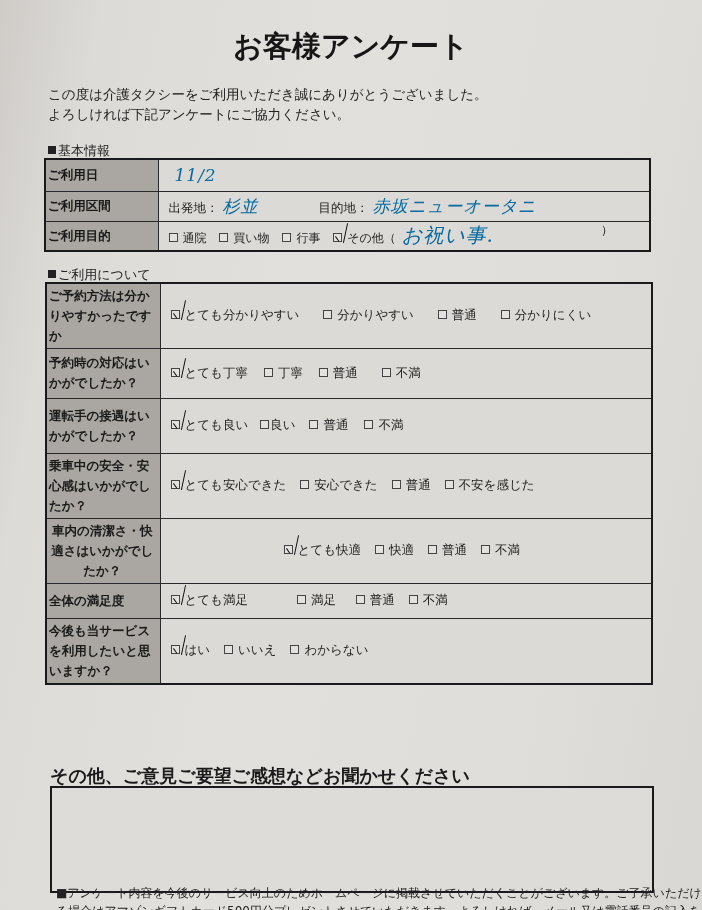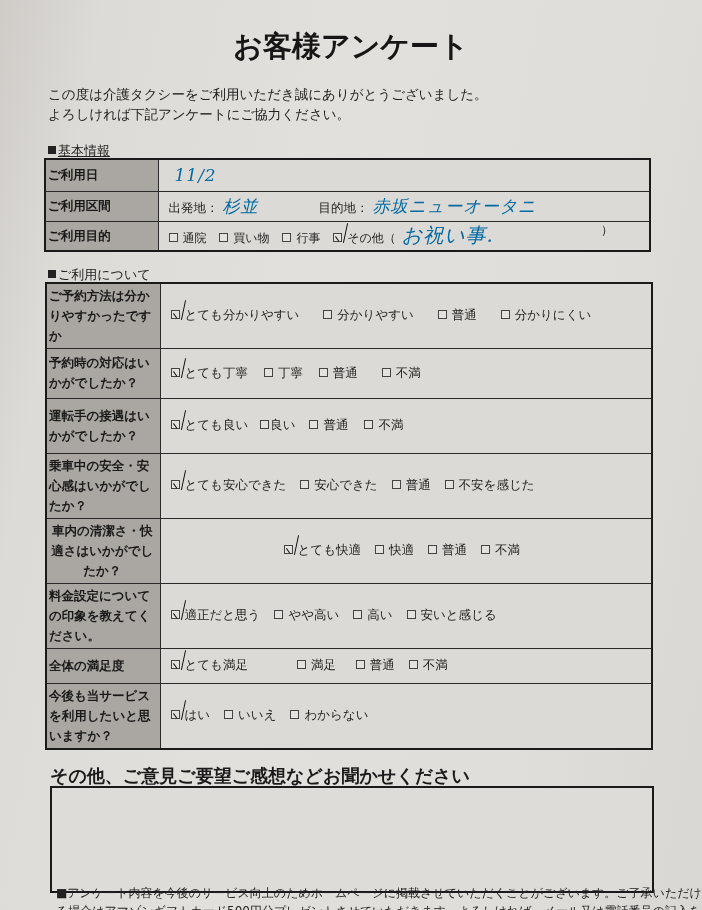--- a/index.html
+++ b/index.html
@@ -56,21 +56,21 @@
 </head>
 <body>
 
 <div class="title">お客様アンケート</div>
 
 <div class="intro">
   <div>この度は介護タクシーをご利用いただき誠にありがとうございました。</div>
   <div>よろしければ下記アンケートにご協力ください。</div>
 </div>
 
-<div class="section-label" style="top:142px;text-decoration:underline;">
+<div class="section-label" style="top:142px;">
   <span class="sq"></span><span>基本情報</span>
 </div>
 
 <table class="form" style="left:44px; top:158px; width:607px;">
   <tbody>
       <tr style="height:32px;">
     <td class="hdr" style="width:113px;">ご利用日</td>
     <td class="val">
       <span class="hand" style="margin-left:6px;">11/2</span>
     </td>
@@ -143,29 +143,20 @@
   </tr>
   <tr style="height:65px;text-align:center;">
     <td class="hdr">車内の清潔さ・快適さはいかがでしたか？</td>
     <td class="val">
       <span class="opt" style="margin-right:10px;"><span class="cb checked"></span><span>とても快適</span></span>
       <span class="opt" style="margin-right:10px;"><span class="cb"></span><span>快適</span></span>
       <span class="opt" style="margin-right:10px;"><span class="cb"></span><span>普通</span></span>
       <span class="opt"><span class="cb"></span><span>不満</span></span>
     </td>
   </tr>
-  <tr style="height:65px;">
-    <td class="hdr">料金設定についての印象を教えてください。</td>
-    <td class="val">
-      <span class="opt" style="margin-right:10px;"><span class="cb checked"></span><span>適正だと思う</span></span>
-      <span class="opt" style="margin-right:10px;"><span class="cb"></span><span>やや高い</span></span>
-      <span class="opt" style="margin-right:10px;"><span class="cb"></span><span>高い</span></span>
-      <span class="opt"><span class="cb"></span><span>安いと感じる</span></span>
-    </td>
-  </tr>
   <tr style="height:35px;">
     <td class="hdr">全体の満足度</td>
     <td class="val">
       <span class="opt" style="margin-right:10px;"><span class="cb checked"></span><span>とても満足</span></span>
       <span class="opt" style="margin-right:16px;padding-left:35px;"><span class="cb"></span><span>満足</span></span>
       <span class="opt" style="margin-right:10px;"><span class="cb"></span><span>普通</span></span>
       <span class="opt"><span class="cb"></span><span>不満</span></span>
     </td>
   </tr>
   <tr style="height:66px;">

